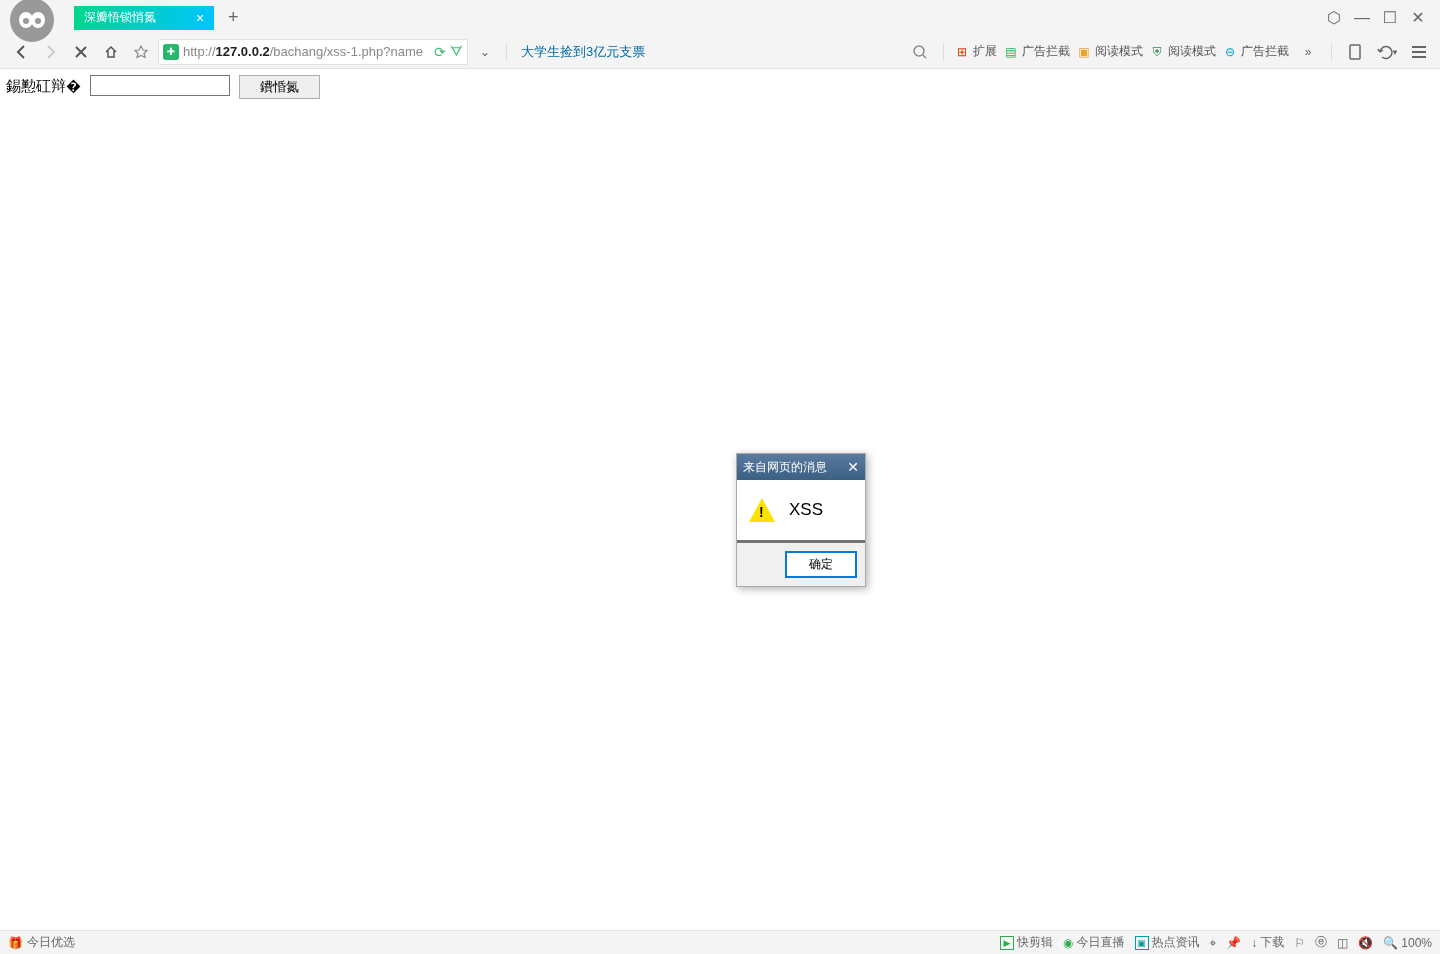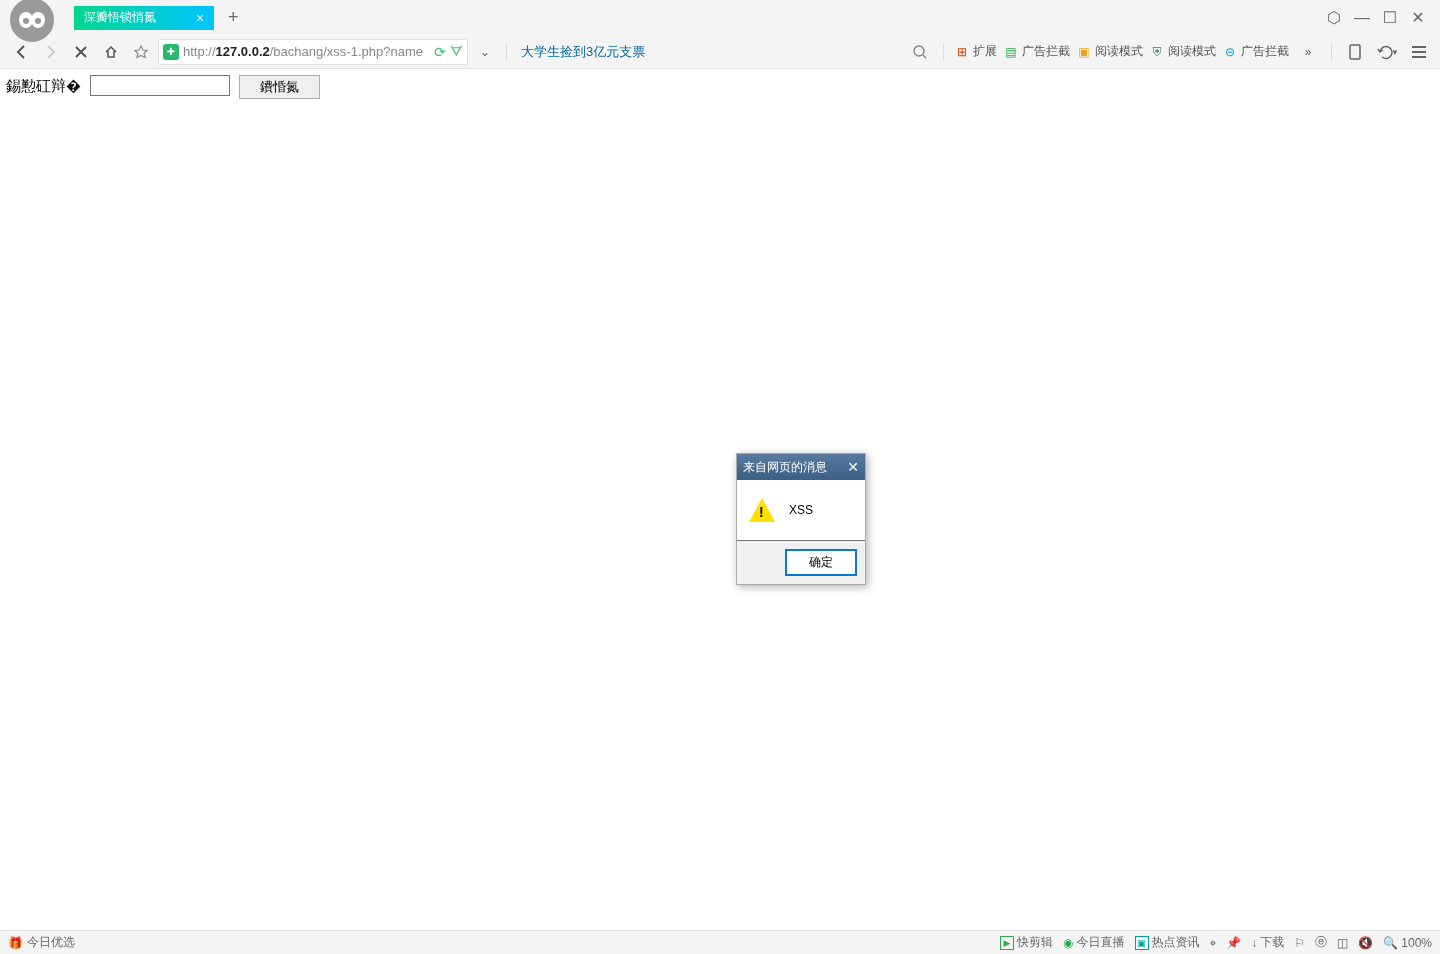--- a/index.html
+++ b/index.html
@@ -39,22 +39,22 @@
 .btn { background:#efefef; border:1px solid #adadad; padding:2px 20px; font-size:13px; cursor:pointer;}
 .line2{margin-top:2px;}
 
 
 .dialog { position:absolute; left:736px; top:384px; width:130px; min-width:128px; border:1px solid #aaa; box-shadow: 2px 2px 8px rgba(0,0,0,0.3); background:#fff;}
 .dlg-title { background:#3a6ea5; background:linear-gradient(#5a7aa0,#3a6082); height:26px; display:flex; align-items:center; color:#fff; font-size:12px; padding:0 6px;}
 .dlg-x{margin-left:auto; cursor:pointer; font-size:14px;}
 .dlg-body{background:#fff; padding:18px 12px; display:flex; align-items:center; gap:14px;}
 .warn { width:0;height:0; border-left:13px solid transparent; border-right:13px solid transparent; border-bottom:24px solid #fde102; position:relative;}
 .warn::after{content:"!"; position:absolute; left:-3px; top:6px; font-weight:bold; font-size:14px; color:#000;}
-.dlg-msg{font-size:12px; color:#000;}
-.dlg-foot{background:#f0f0f0; border-top:1px solid #737373; padding:8px; display:flex; justify-content:flex-end;}
+.dlg-msg{font-size:17px; color:#000;}
+.dlg-foot{background:#f0f0f0; border-top:3px solid #737373; padding:8px; display:flex; justify-content:flex-end;}
 .ok-btn{background:#fff; border:2px solid #0a78d6; padding:3px 22px; font-size:12px; cursor:pointer;}
 
 
 .statusbar{height:24px; background:#f4f4f4; border-top:1px solid #e5e5e5; display:flex; align-items:center; font-size:12px; color:#666; padding:0 8px;}
 .sb-left{display:flex; align-items:center; gap:4px;}
 .gift{color:#f0a020;}
 .sb-right{margin-left:auto; display:flex; align-items:center; gap:10px;}
 .sb-item{display:flex; align-items:center; gap:3px; cursor:pointer;}
 .sqico{width:14px;height:14px;border:1.5px solid; display:inline-flex;align-items:center;justify-content:center;font-size:9px;}
 .sq-green{border-color:#2bae4a;color:#2bae4a;}

